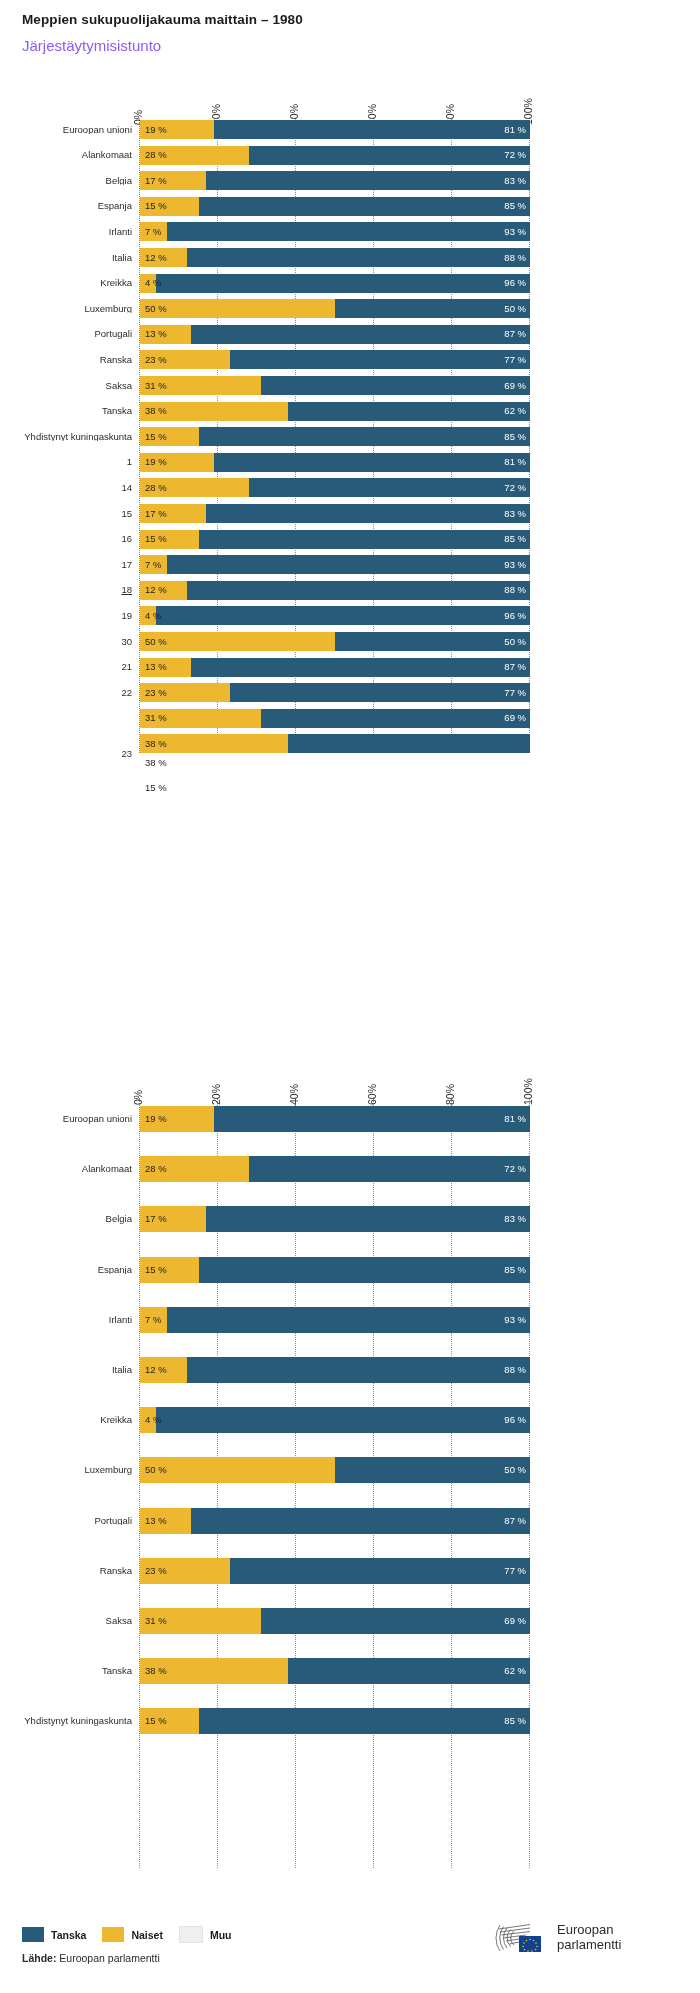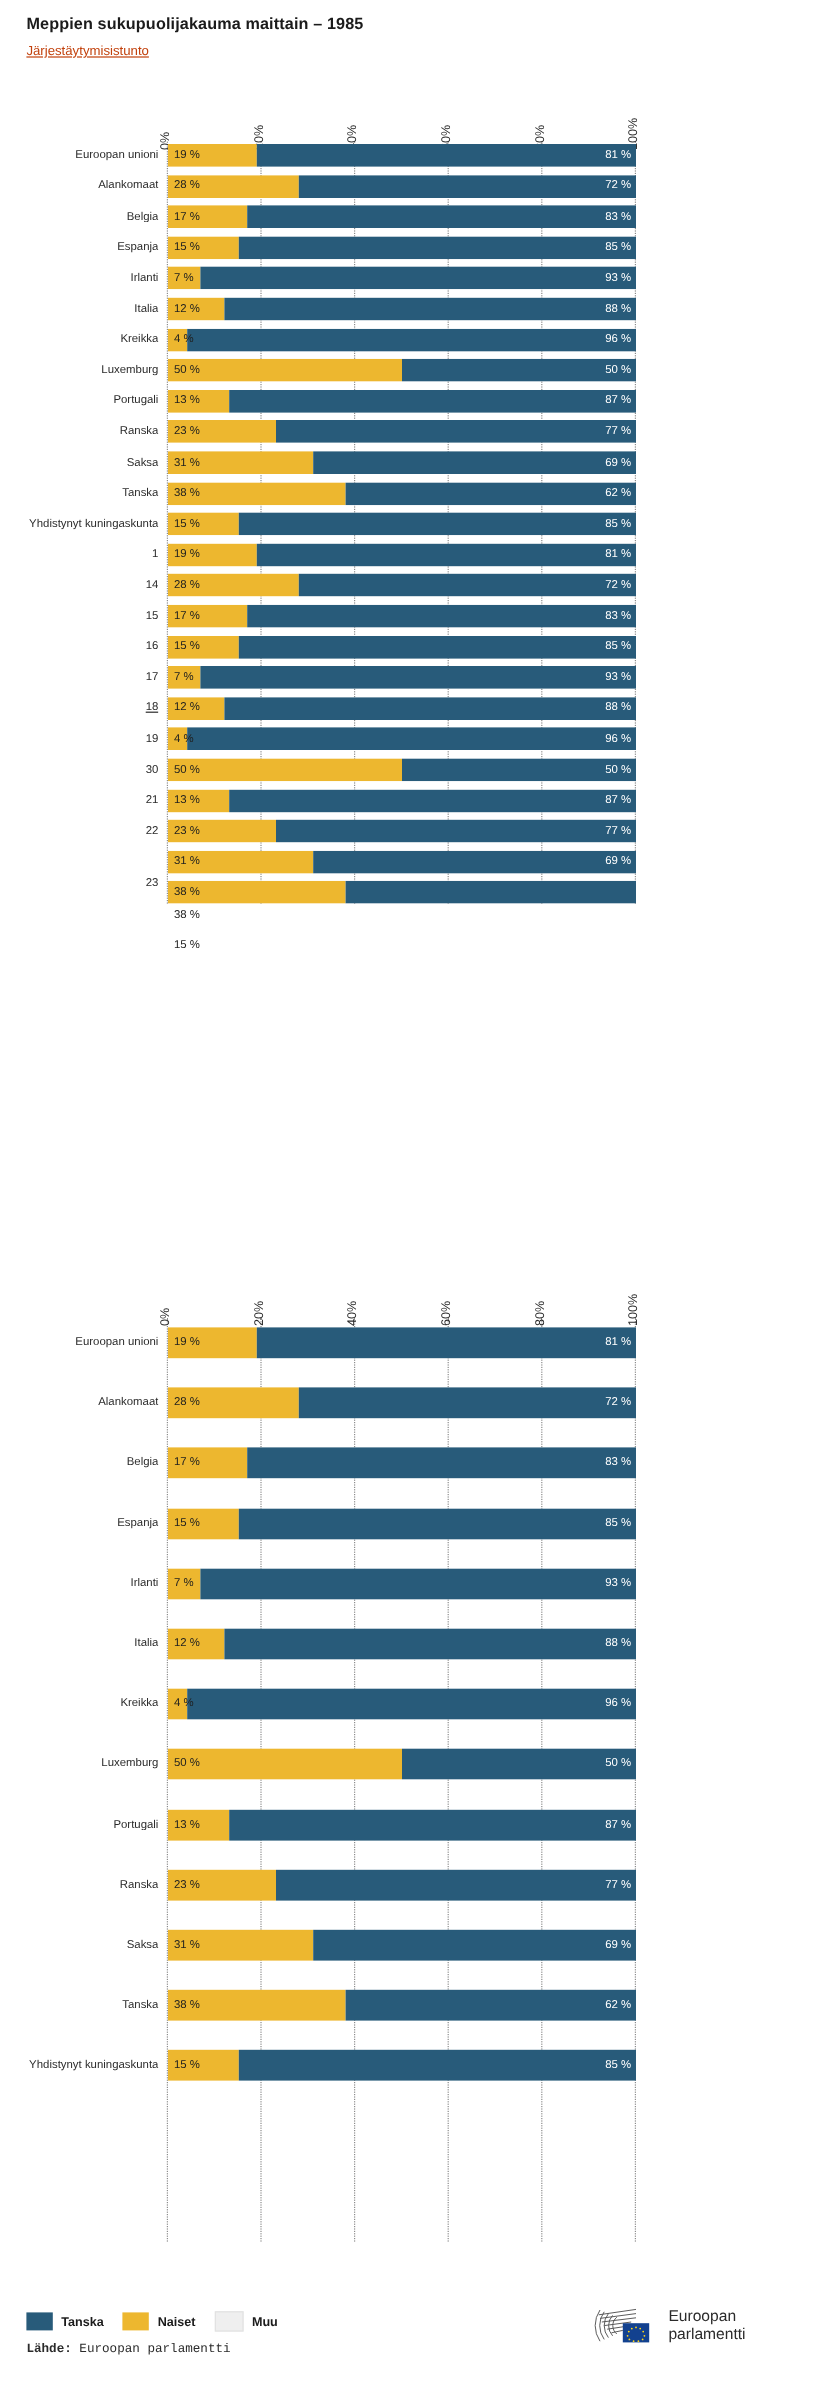--- a/index.html
+++ b/index.html
@@ -13,21 +13,21 @@
   }
   .page{position:relative;width:700px;height:1993px;overflow:hidden;}
 
   
   .title{
     position:absolute;left:22px;top:12px;
     font-size:13.5px;font-weight:bold;color:#1b1b1b;letter-spacing:.1px;
   }
   .subtitle{
     position:absolute;left:22px;top:37px;
-    font-size:11px;font-weight:normal;color:#c2410c;text-decoration:underline;
+    font-size:15px;font-weight:normal;color:#8b5cf6;
   }
 
   
   .chart{position:absolute;left:0;width:700px;}
   .tick{
     position:absolute;top:0;width:1px;height:100%;
     border-left:1px dotted #8c8c8c;
   }
   .ticklabel{
     position:absolute;
@@ -60,33 +60,33 @@
   .overflow-lab{
     position:absolute;font-size:9.5px;color:#1f1f1f;white-space:nowrap;
   }
 
   
   .legend{position:absolute;left:22px;top:1926px;display:flex;align-items:center;gap:0px;}
   .legend-item{display:flex;align-items:center;margin-right:16px;}
   .swatch{width:22px;height:15px;margin-right:7px;display:inline-block;}
   .legend-text{font-size:10.5px;font-weight:bold;color:#1b1b1b;}
 
-  .source{position:absolute;left:22px;top:1952px;font-size:10.5px;color:#2b2b2b;font-family:Liberation Mono, monospace;}
+  .source{position:absolute;left:22px;top:1952px;font-size:10.5px;color:#2b2b2b;}
   .source b{font-weight:bold;}
 
   .ep-logo{position:absolute;left:495px;top:1918px;display:flex;align-items:center;}
   .ep-mark{width:55px;height:40px;margin-right:7px;}
   .ep-name{font-size:13px;color:#2b2b2b;line-height:1.12;}
 </style>
 </head>
 <body>
 
 <div class="page">
 
-  <div class="title">Meppien sukupuolijakauma maittain – 1985</div>
+  <div class="title">Meppien sukupuolijakauma maittain – 1980</div>
   <div class="subtitle">Järjestäytymisistunto</div>
 
   <div class="chart" id="chart1" style="top: 0px; height: 980px;">
       <div class="tick" style="left: 139px; top: 118px; height: 635px;"></div>
       <div class="ticklabel" style="left: 144px; top: 113px;">0%</div>
       <div class="tick" style="left: 217px; top: 118px; height: 635px;"></div>
       <div class="ticklabel" style="left: 222px; top: 113px;">20%</div>
       <div class="tick" style="left: 295px; top: 118px; height: 635px;"></div>
       <div class="ticklabel" style="left: 300px; top: 113px;">40%</div>
       <div class="tick" style="left: 373px; top: 118px; height: 635px;"></div>
@@ -249,21 +249,21 @@
       </div>
       <div class="vlab left" style="left: 145px; top: 662.1px;">13 %</div>
       <div class="vlab right" style="left: 496px; top: 662.1px; width: 30px; text-align: right;">87 %</div>
       <div class="rowlabel" style="left: 8px; width: 124px; top: 687.7px;">22</div>
       <div class="bar" style="left: 140px; top: 683.2px; width: 390px; height: 19px;">
         <div class="seg women" style="left: 0px; width: 89.7px; background: rgb(237, 183, 47);"></div>
         <div class="seg men" style="left: 89.7px; width: 300.3px; background: rgb(40, 91, 122);"></div>
       </div>
       <div class="vlab left" style="left: 145px; top: 687.7px;">23 %</div>
       <div class="vlab right" style="left: 496px; top: 687.7px; width: 30px; text-align: right;">77 %</div>
-      <div class="rowlabel" style="left: 8px; width: 124px; top: 731px;">23</div>
+      <div class="rowlabel" style="left: 8px; width: 124px; top: 749px;">23</div>
       <div class="bar" style="left: 140px; top: 708.8px; width: 390px; height: 19px;">
         <div class="seg women" style="left: 0px; width: 120.9px; background: rgb(237, 183, 47);"></div>
         <div class="seg men" style="left: 120.9px; width: 269.1px; background: rgb(40, 91, 122);"></div>
       </div>
       <div class="vlab left" style="left: 145px; top: 713.3px;">31 %</div>
       <div class="vlab right" style="left: 496px; top: 713.3px; width: 30px; text-align: right;">69 %</div>
       <div class="bar" style="left: 140px; top: 734.4px; width: 390px; height: 18.6px;">
         <div class="seg women" style="left: 0px; width: 148.2px; background: rgb(237, 183, 47);"></div>
         <div class="seg men" style="left: 148.2px; width: 241.8px; background: rgb(40, 91, 122);"></div>
       </div>

